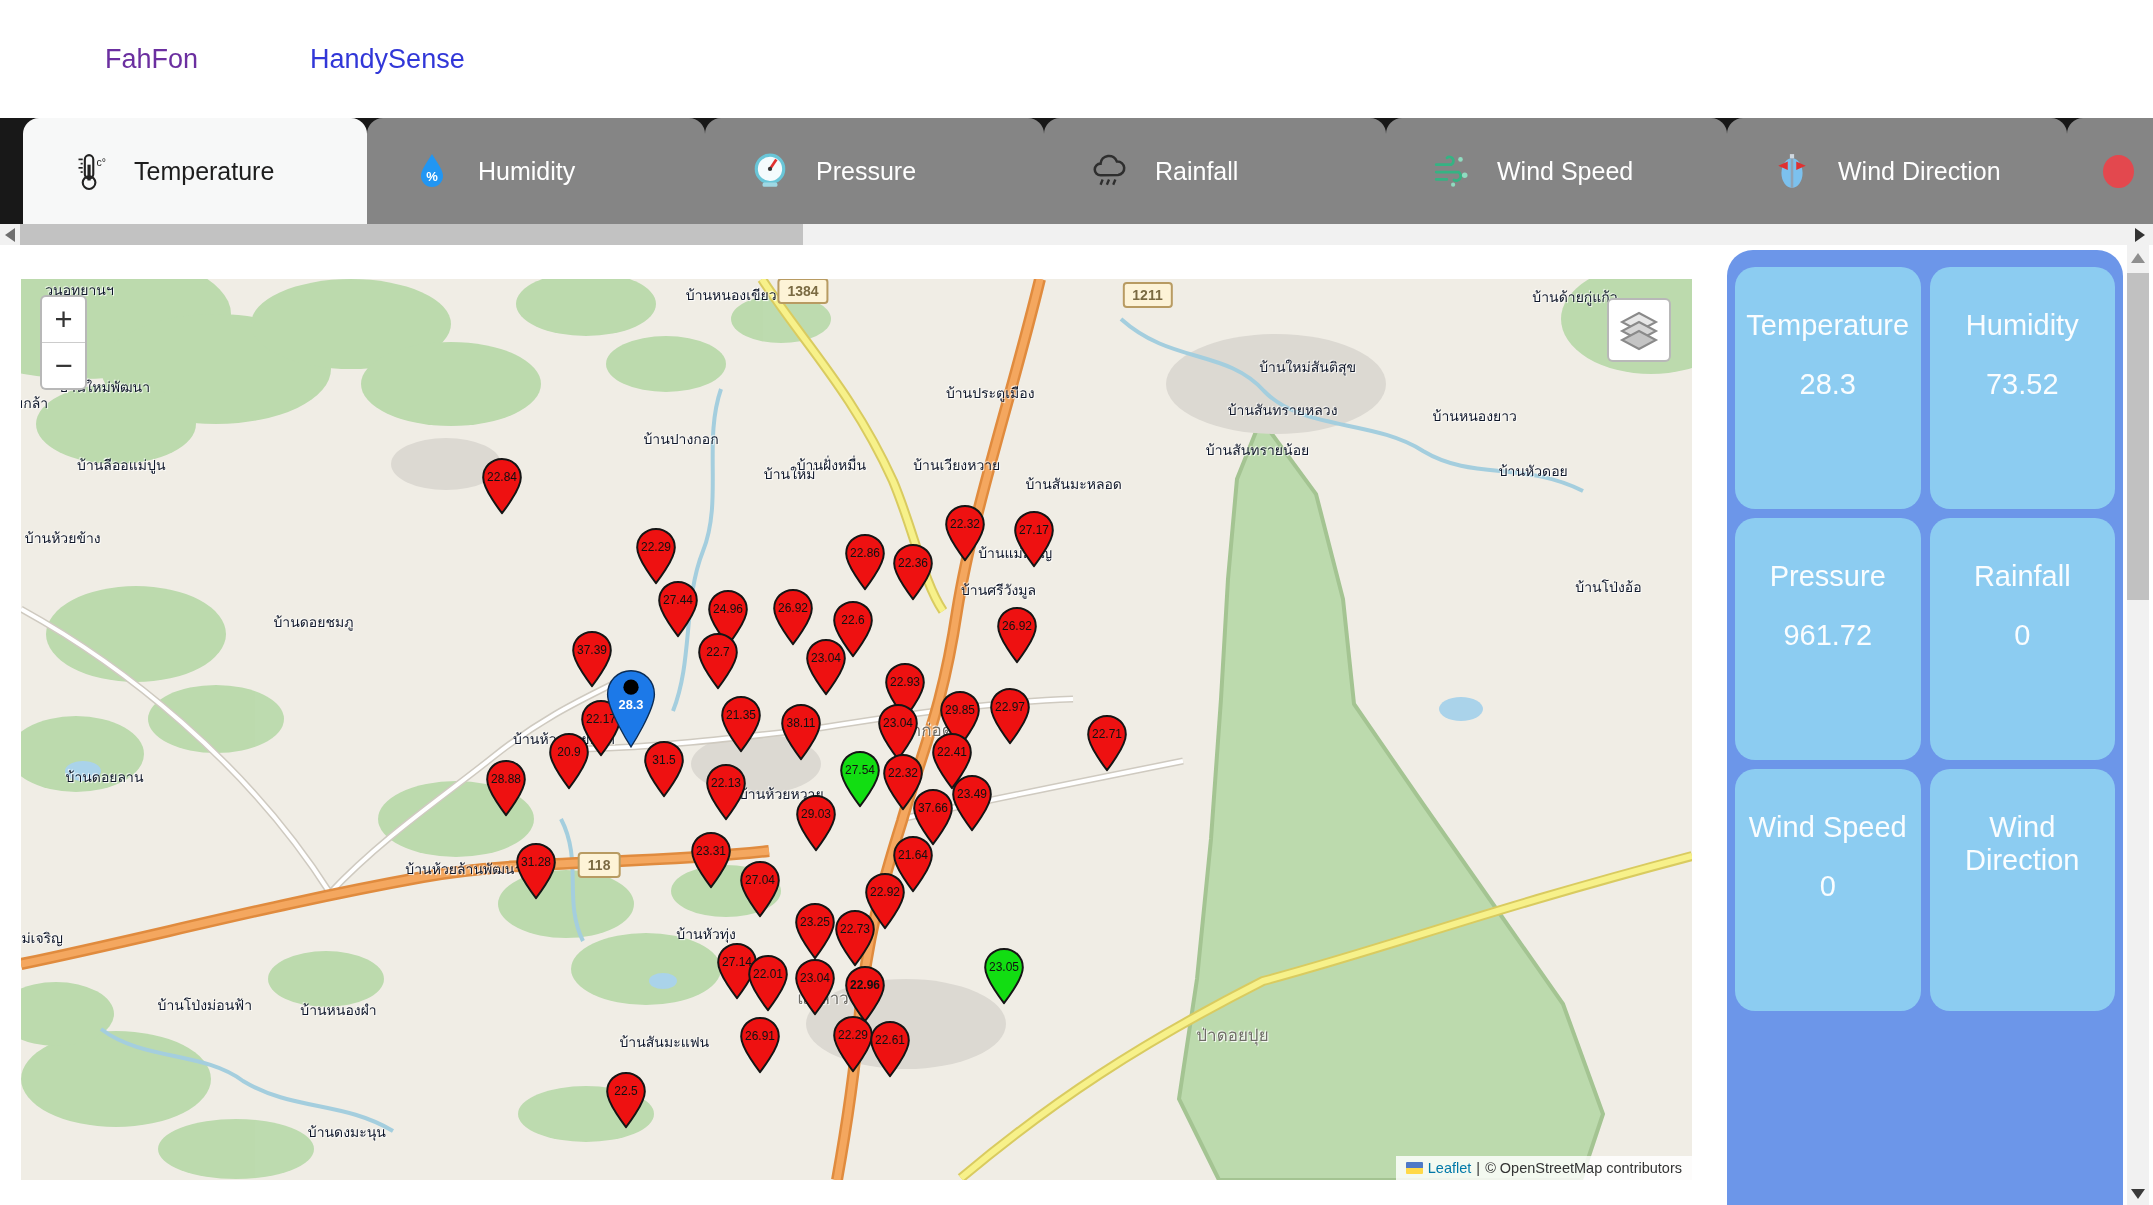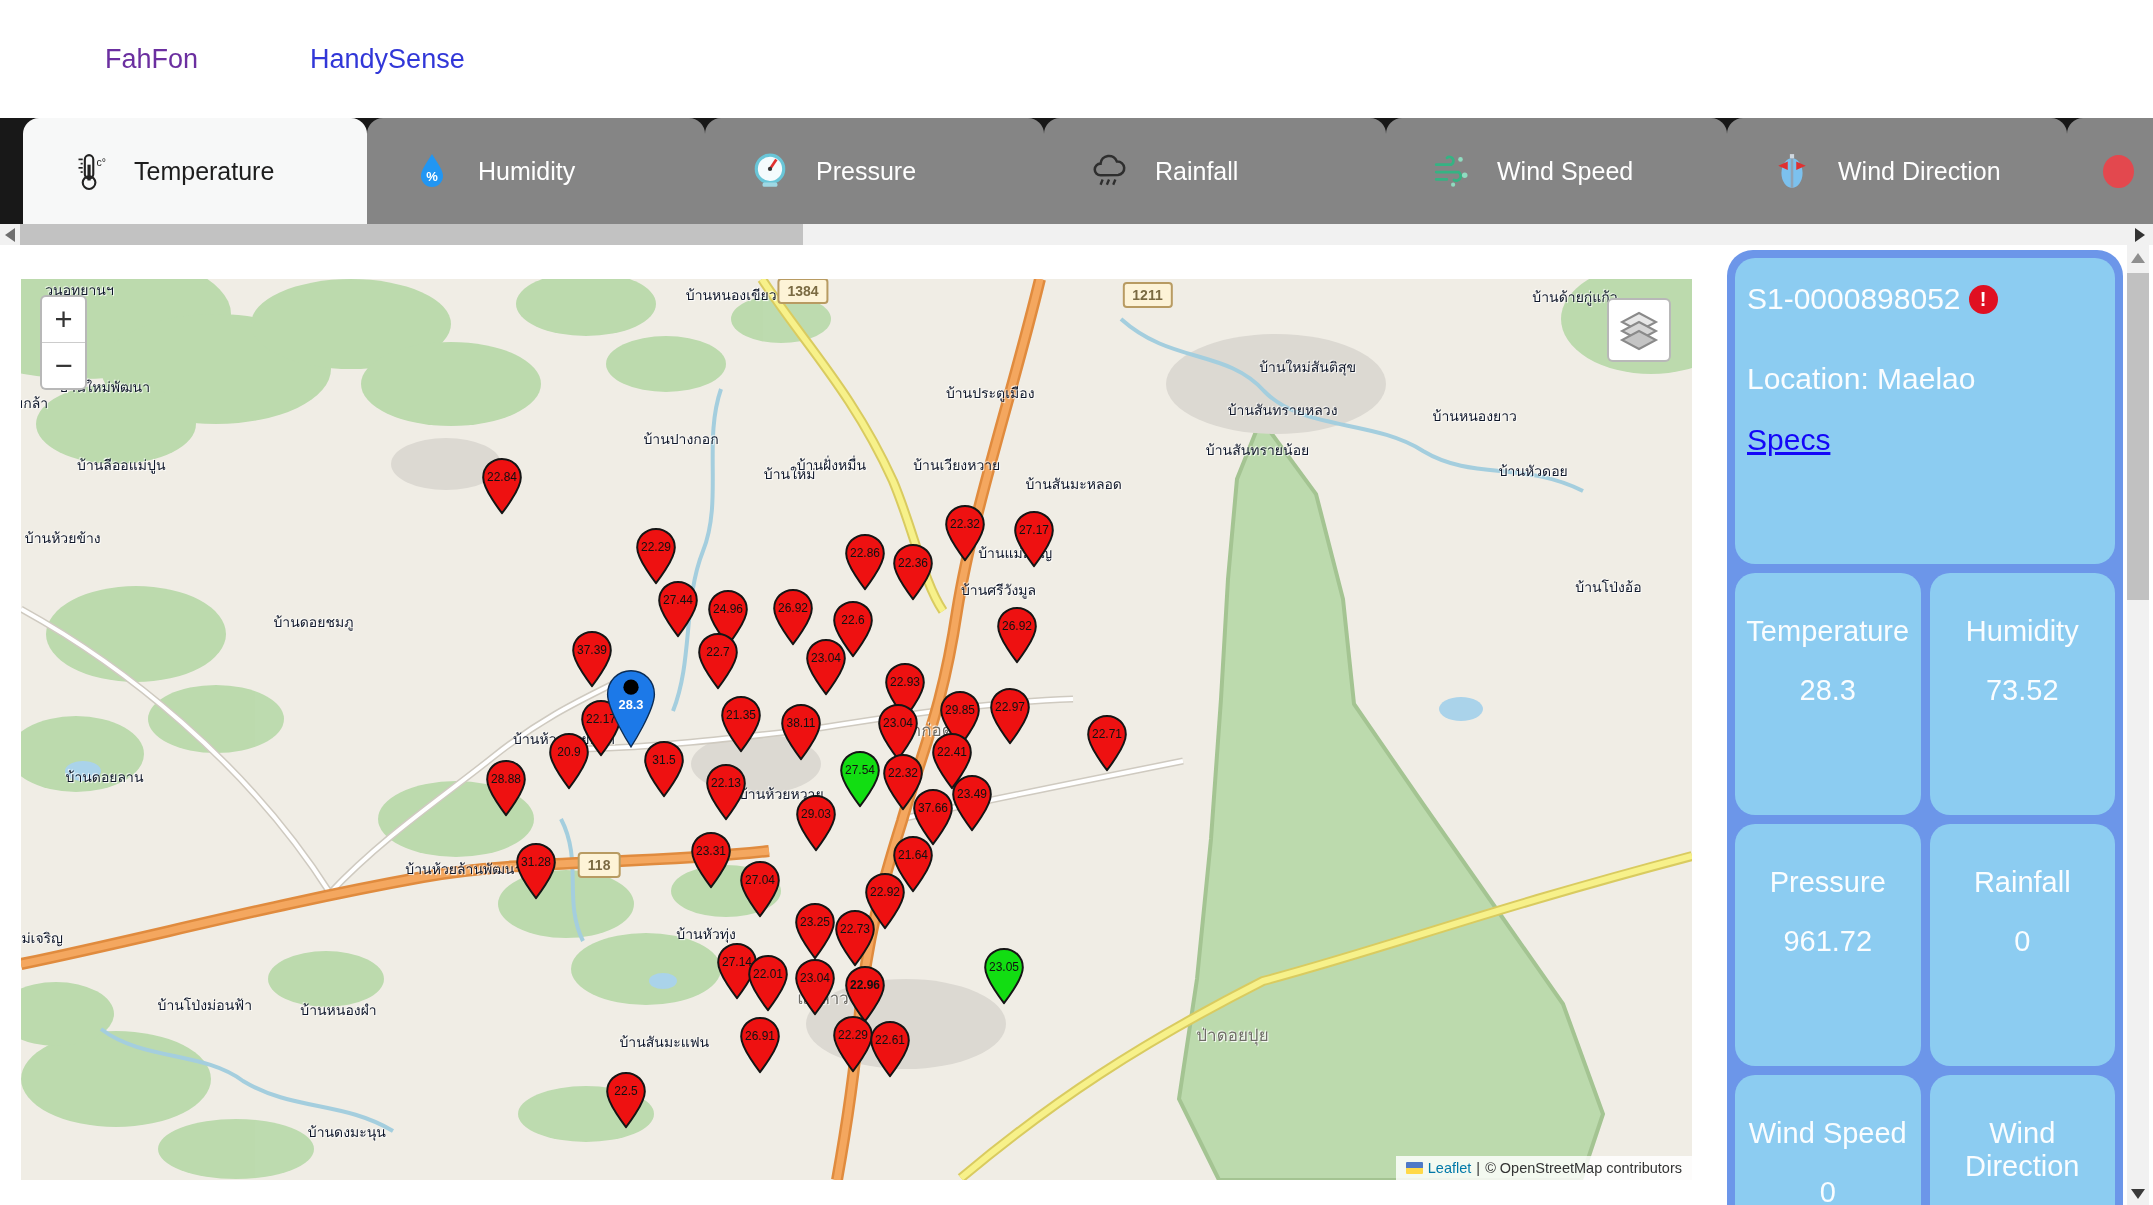--- a/index.html
+++ b/index.html
@@ -510,28 +510,20 @@
 
   <div class="attrib">
     <span class="flag"></span>
     <a class="leaflet-link">Leaflet</a>
     <span>|</span>
     <span>© OpenStreetMap contributors</span>
   </div>
 </div>
 
 <div class="panel">
-  <div class="info-card">
-    <div class="station-row">
-      <span>S1-0000898052</span>
-      <span class="alert-icon">!</span>
-    </div>
-    <div class="loc">Location: Maelao</div>
-    <a class="specs" href="#">Specs</a>
-  </div>
   <div class="cards" id="cards">
       <div class="metric-card">
         <div class="metric-label">Temperature</div>
         <div class="metric-value">28.3</div>
       </div>
       <div class="metric-card">
         <div class="metric-label">Humidity</div>
         <div class="metric-value">73.52</div>
       </div>
       <div class="metric-card">

